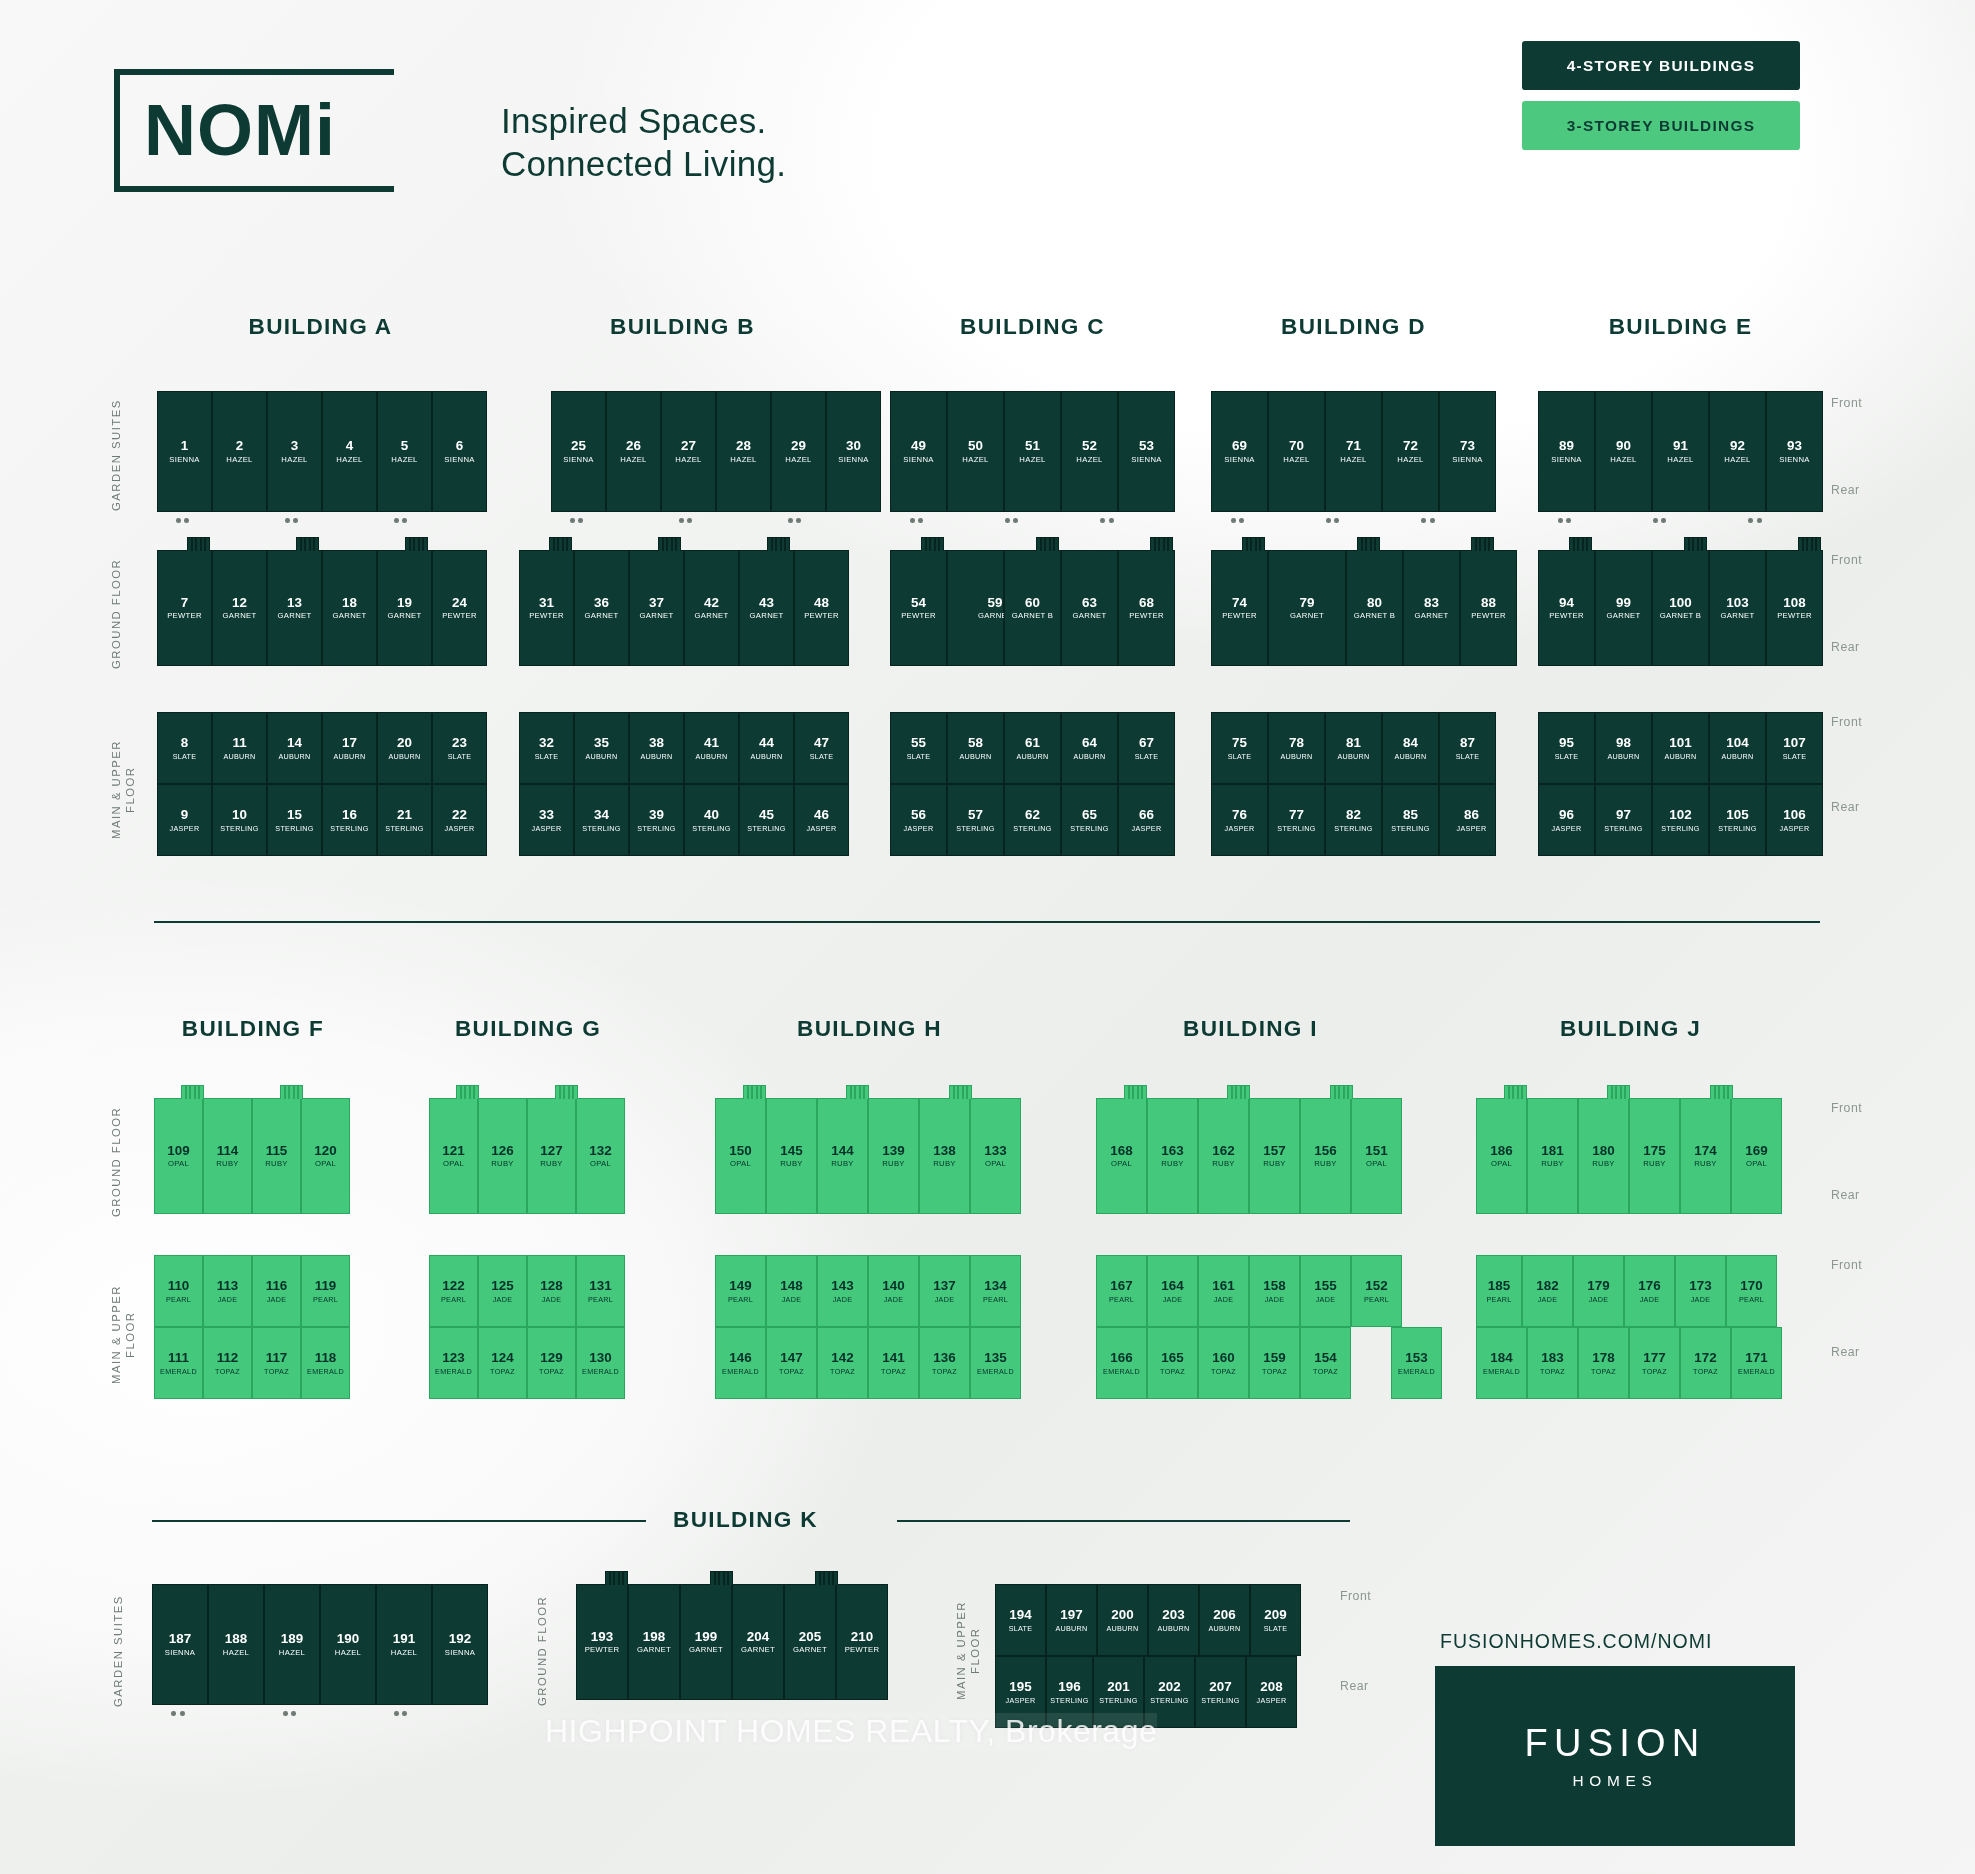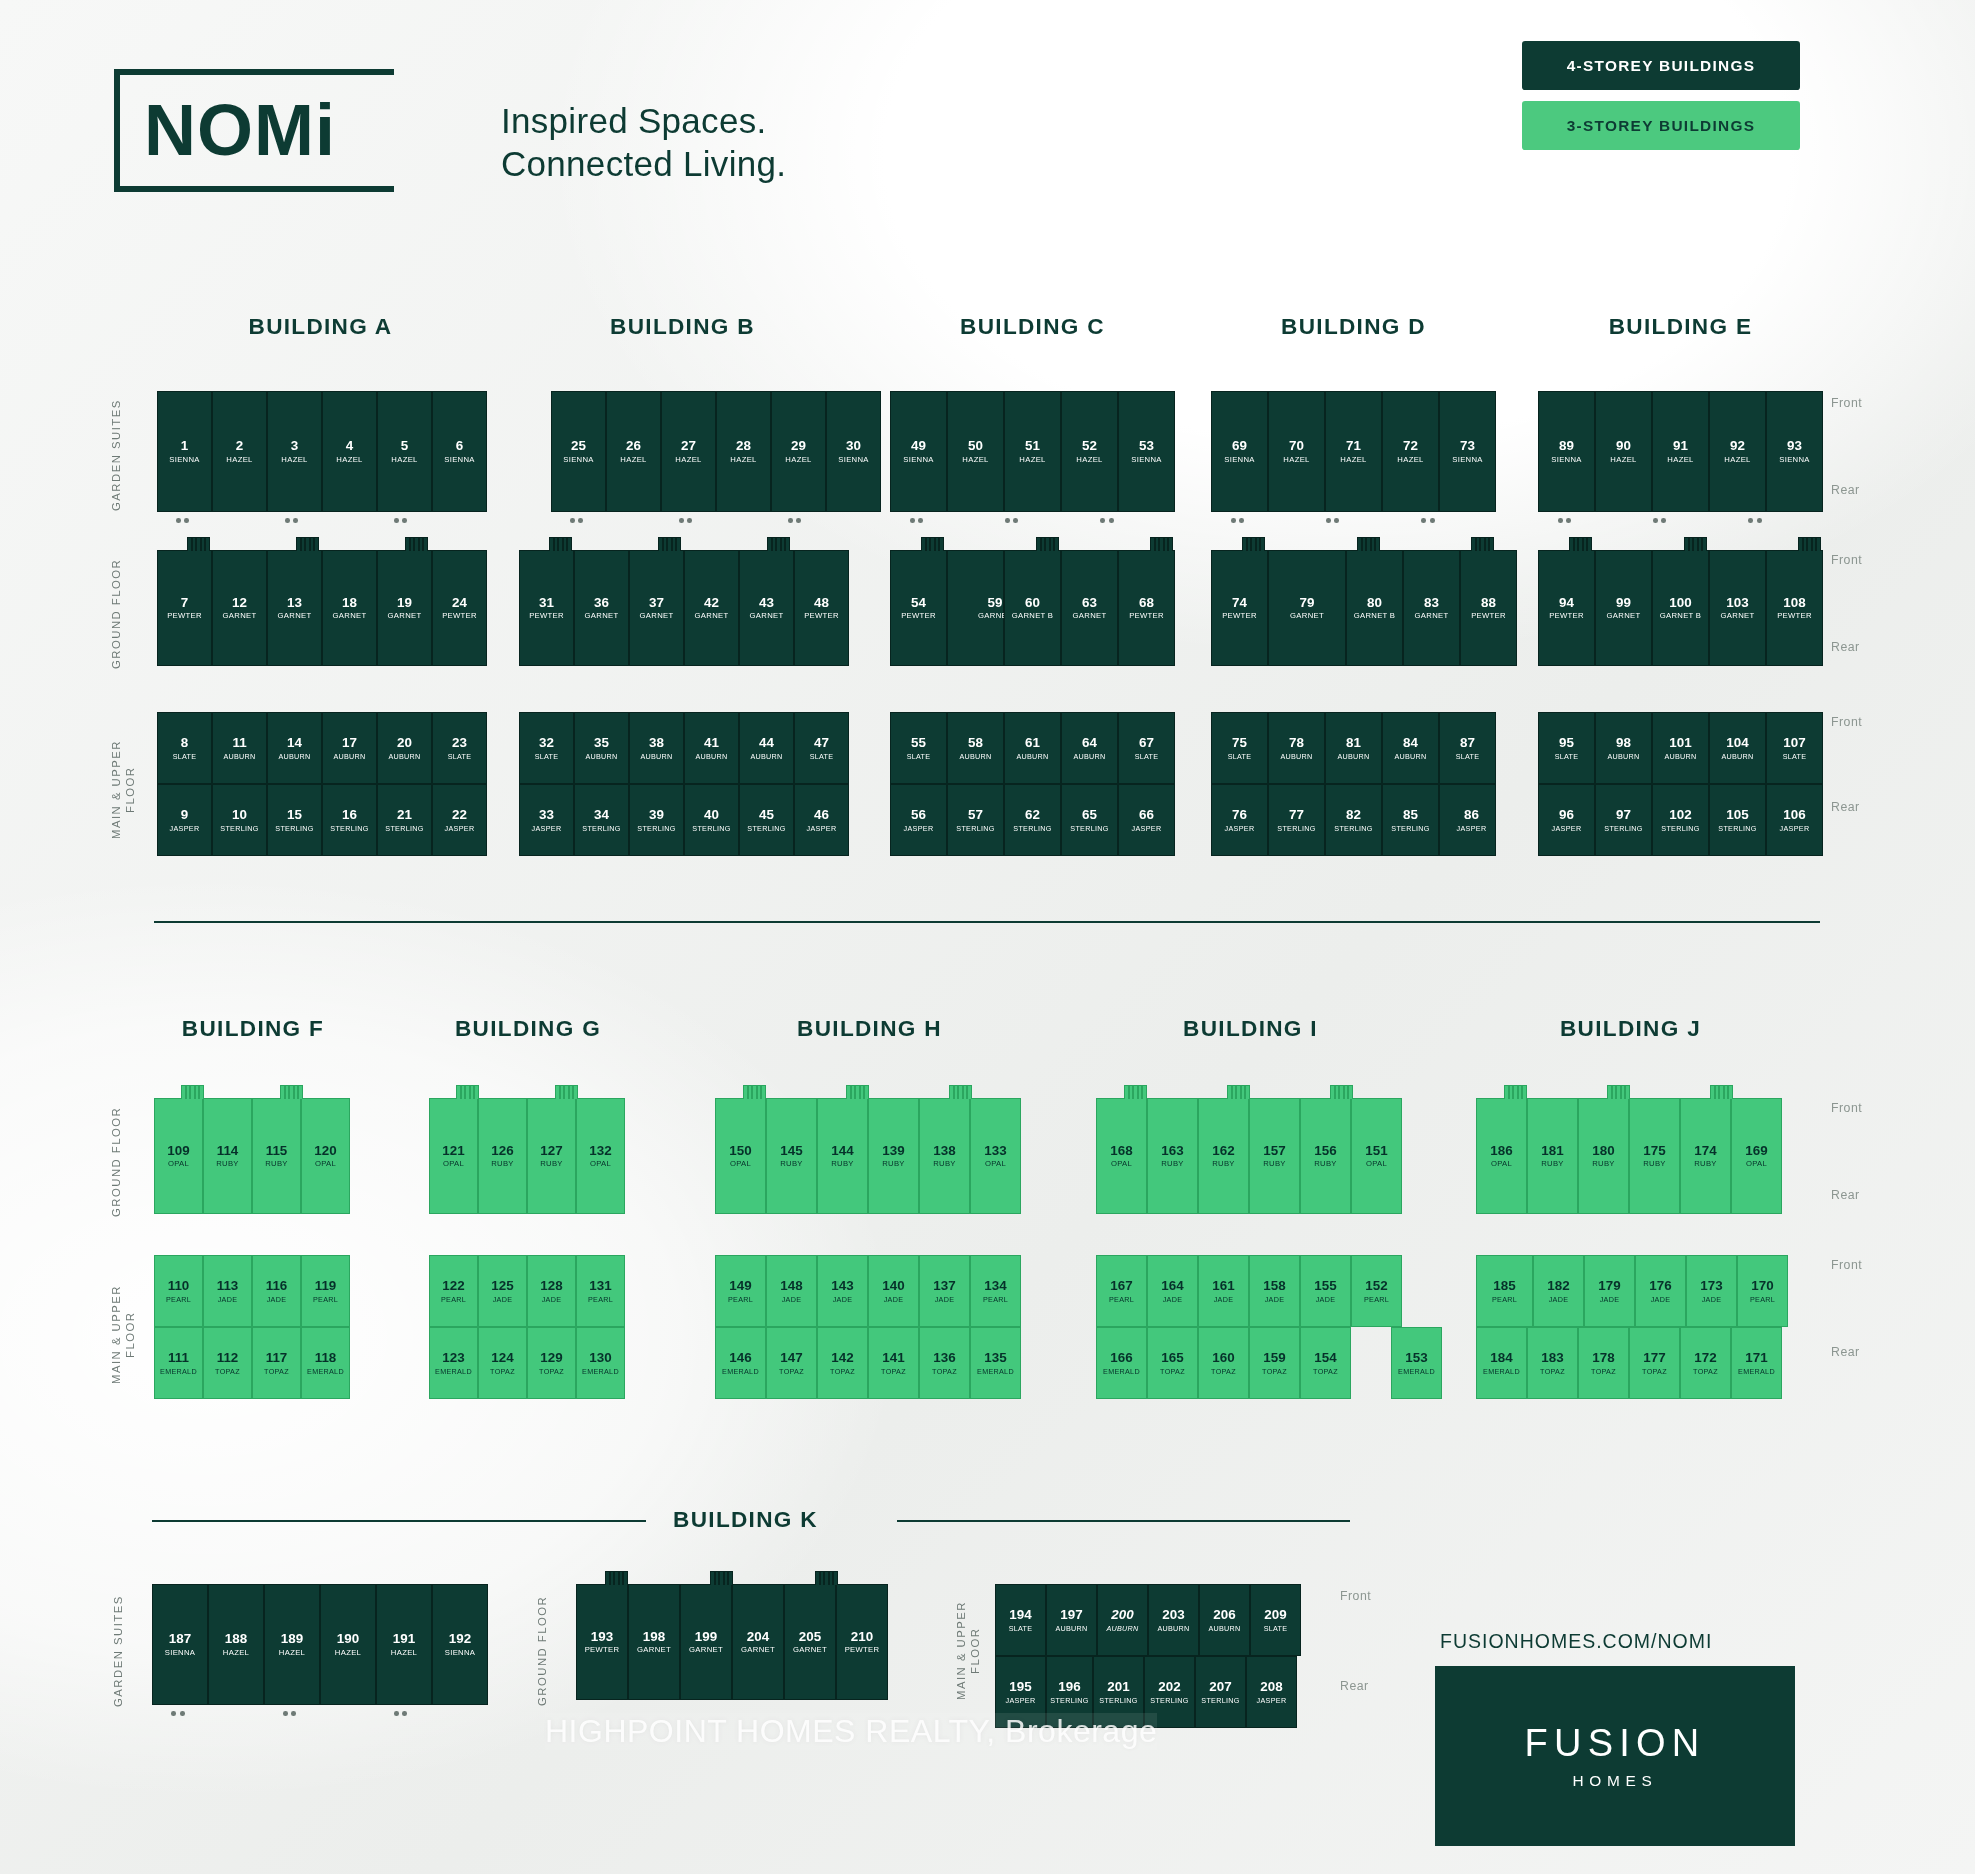--- a/index.html
+++ b/index.html
@@ -1238,21 +1238,21 @@
             <div class="stair-tick"></div>
             <div class="stair-tick"></div>
             <div class="stair-tick"></div>
             <div class="stair-tick"></div>
             <div class="stair-tick"></div>
           </div>
         </div>
       </div>
       <div class="block light sz-main" style="left: 1476px; top: 1255px;">
         <div class="units">
-          <div class="unit" style="width: 57px;">
+          <div class="unit" style="width: 46px;">
             <div class="num">185</div>
             <div class="nm">PEARL</div>
           </div>
           <div class="unit" style="width: 51px;">
             <div class="num">182</div>
             <div class="nm">JADE</div>
           </div>
           <div class="unit" style="width: 51px;">
             <div class="num">179</div>
             <div class="nm">JADE</div>
@@ -1400,21 +1400,21 @@
       <div class="block dark sz-main" style="left: 995px; top: 1584px;">
         <div class="units">
           <div class="unit" style="width: 51px;">
             <div class="num">194</div>
             <div class="nm">SLATE</div>
           </div>
           <div class="unit" style="width: 51px;">
             <div class="num">197</div>
             <div class="nm">AUBURN</div>
           </div>
-          <div class="unit" style="width: 51px; font-style: italic;">
+          <div class="unit" style="width: 51px;">
             <div class="num">200</div>
             <div class="nm">AUBURN</div>
           </div>
           <div class="unit" style="width: 51px;">
             <div class="num">203</div>
             <div class="nm">AUBURN</div>
           </div>
           <div class="unit" style="width: 51px;">
             <div class="num">206</div>
             <div class="nm">AUBURN</div>

